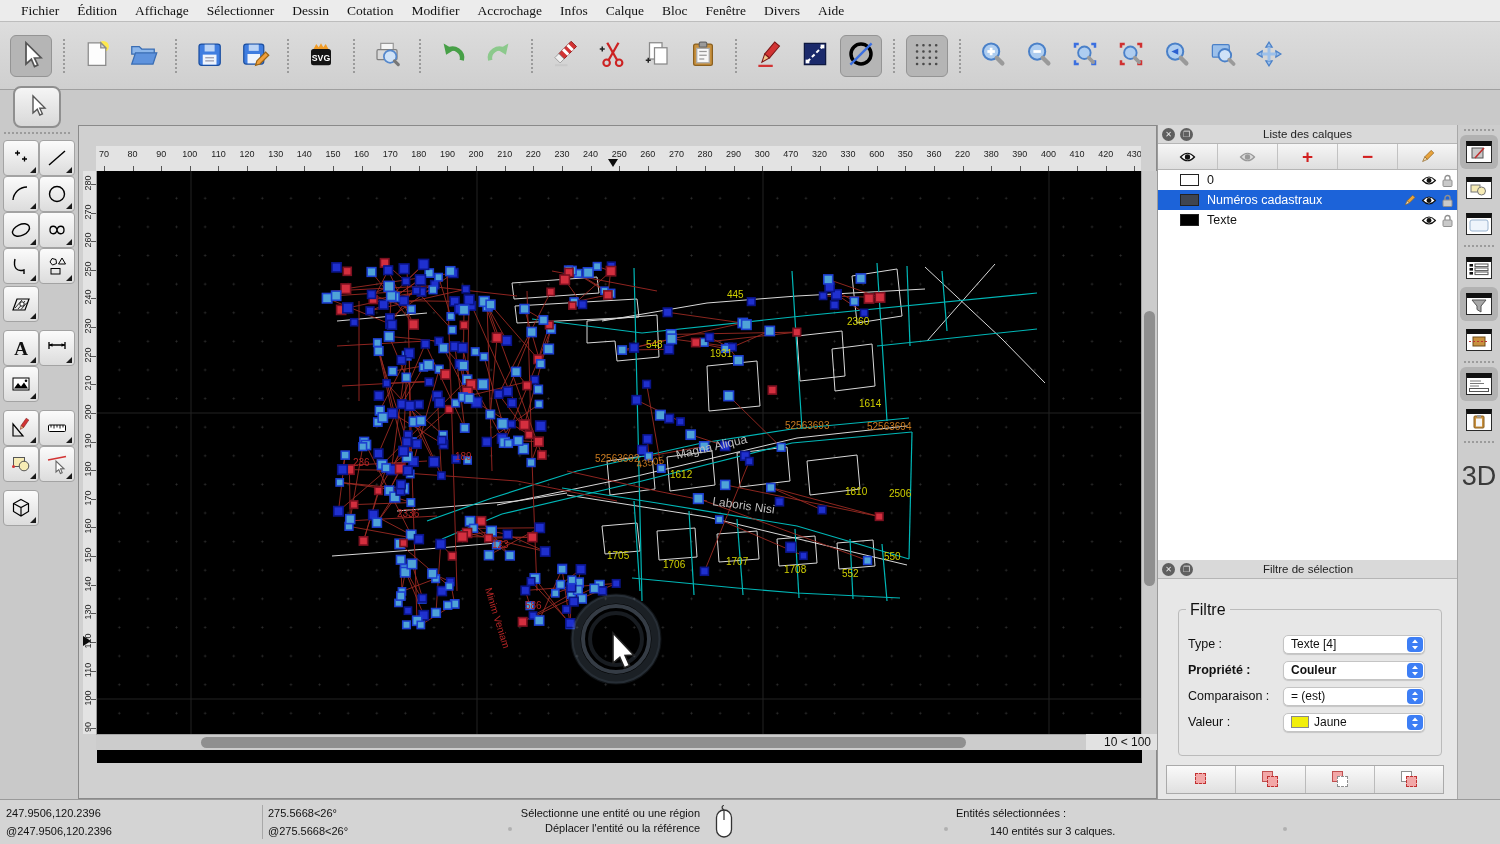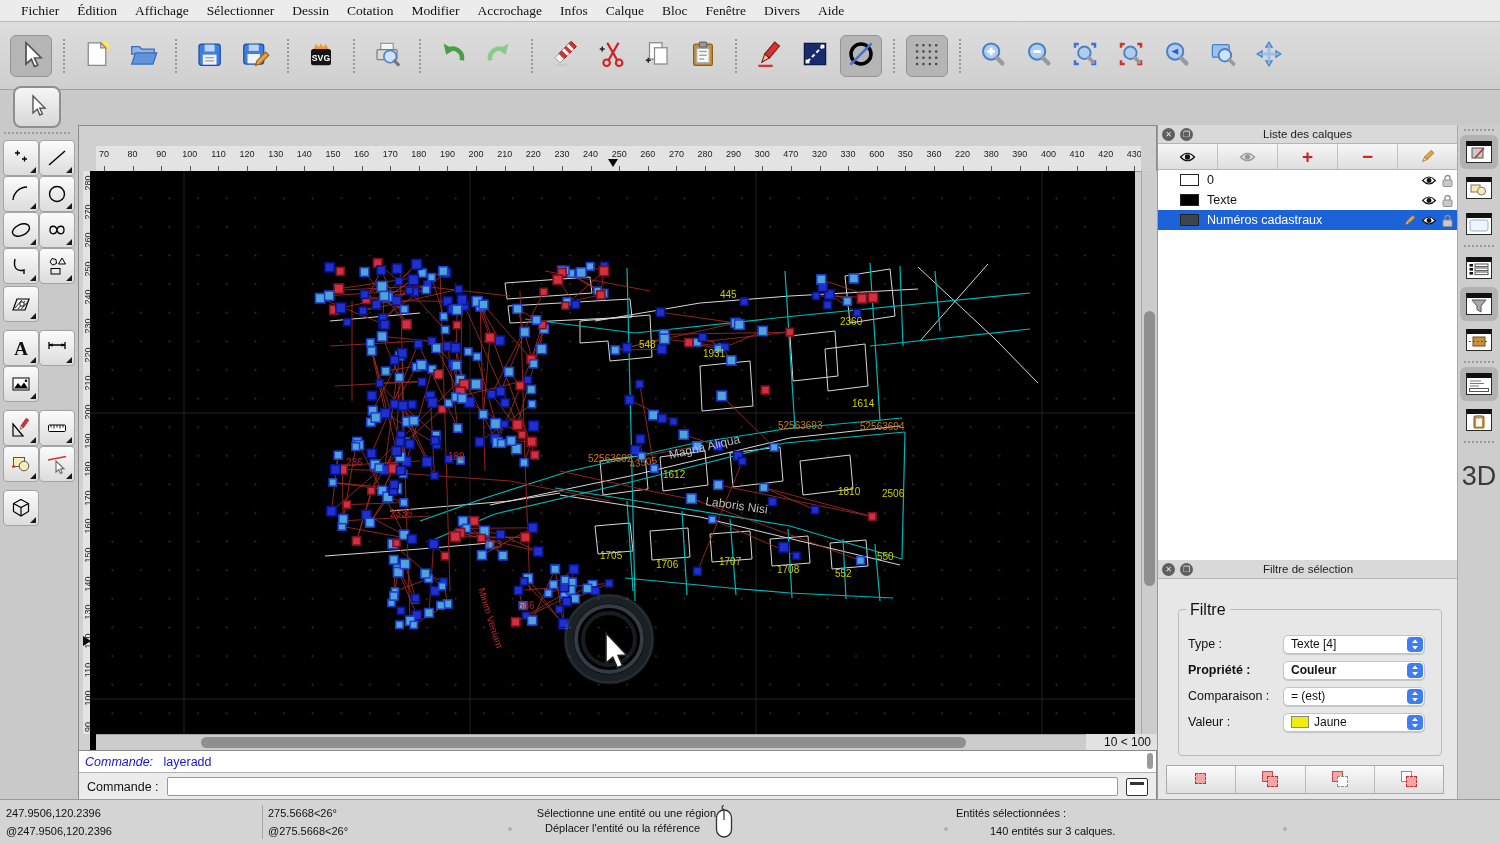--- a/index.html
+++ b/index.html
@@ -33,21 +33,21 @@
              display:flex;align-items:center;justify-content:center;font-size:12px;}
   #mdi-title .doc-icon{position:absolute;left:5px;top:2px;}
   #hruler{position:absolute;left:17px;top:20px;width:1045px;height:25px;background:#e3e3e3;border-bottom:1px solid #9a9a9a;overflow:hidden;}
   #vruler{position:absolute;left:4px;top:45px;width:13px;height:563px;background:#e3e3e3;border-right:1px solid #9a9a9a;overflow:hidden;}
   .htick{position:absolute;bottom:0;width:1px;height:5px;background:#555;}
   .hlab{position:absolute;top:3px;font-size:9px;color:#222;transform:translateX(-50%);}
   .vtick{position:absolute;right:0;height:1px;width:5px;background:#555;}
   .vlab{position:absolute;right:2px;font-size:9px;color:#222;transform:rotate(-90deg);transform-origin:center;width:24px;text-align:center;}
   #hmarker{position:absolute;top:13px;border-left:5px solid transparent;border-right:5px solid transparent;border-top:8px solid #0a0a0a;}
   #vmarker{position:absolute;left:0;border-top:5px solid transparent;border-bottom:5px solid transparent;border-left:8px solid #0a0a0a;}
-  #canvas{position:absolute;left:11px;top:45px;width:1045px;height:592px;background-color:#000;
+  #canvas{position:absolute;left:18px;top:45px;width:1045px;height:592px;background-color:#000;
           background-image:radial-gradient(circle,#2e2e2e 0.9px,transparent 1.1px);
           background-size:28.62px 28.62px;background-position:8px 13px;}
   #canvas svg{position:absolute;left:0;top:0;}
   #vscroll{position:absolute;left:1062px;top:45px;width:16px;height:563px;background:#cccccc;border-left:1px solid #a5a5a5;box-sizing:border-box;}
   #vthumb{position:absolute;left:2px;top:140px;width:11px;height:275px;background:#8f8f8f;border-radius:6px;}
   #hscroll{position:absolute;left:17px;top:608px;width:990px;height:16px;background:#cccccc;border-top:1px solid #a5a5a5;box-sizing:border-box;}
   #hthumb{position:absolute;left:105px;top:2px;width:765px;height:11px;background:#8f8f8f;border-radius:6px;}
   #zoomlabel{position:absolute;left:1007px;top:608px;width:71px;height:16px;background:#e2e2e2;font-size:12px;
              text-align:right;padding-right:6px;box-sizing:border-box;line-height:16px;}
   #cmd-history{position:absolute;left:0;top:624px;width:100%;height:22px;background:#ffffff;border-top:1px solid #8a8a8a;
@@ -1131,31 +1131,20 @@
         <path d="M516 462 v30 l6.8 -5.6 l4.6 10.4 l5.2 -2.2 l-4.5 -10.2 l8.6 -0.4 Z" fill="#fff" stroke="#222" stroke-width="1.6"></path>
       </svg>
   </div>
   <div id="vscroll">
       <div id="vthumb"></div>
     </div>
   <div id="hscroll">
       <div id="hthumb"></div>
     </div>
   <div id="zoomlabel">10 &lt; 100</div>
-  <div id="cmd-history">
-    <span class="ital">Commande:</span>
-    <span>&nbsp;</span>
-    <span>layeradd</span>
-    <div id="hist-thumb"></div>
-  </div>
-  <div id="cmd-input-row">
-    <span>Commande :</span>
-    <input id="cmd-input" value="" style="">
-    <div id="kbd-btn"></div>
-  </div>
 </div>
 
 <div id="rightpanels">
   <div>
     <div class="ptitle">
       <span class="wbtn b1">✕</span>
       <span class="wbtn b2">❐</span>
       <span>Liste des calques</span>
     </div>
     <div id="layer-toolbar">
@@ -1194,54 +1183,54 @@
           <svg width="16" height="11" viewBox="0 0 16 12">
               <path d="M1 6 Q8 -1.5 15 6 Q8 13.5 1 6 Z" fill="#fff" stroke="#111" stroke-width="1.2"></path>
               <circle cx="8" cy="6" r="2.7" fill="#111"></circle>
             </svg>
           <svg width="11" height="13" viewBox="0 0 11 13">
               <rect x="1" y="6" width="9" height="6.5" rx="1" fill="#c9c9c9" stroke="#909090"></rect>
               <path d="M3 6 V4 a2.5 2.5 0 0 1 5 0 V6" fill="none" stroke="#909090" stroke-width="1.4"></path>
             </svg>
         </span>
       </div>
-      <div class="lrow">
-        <span class="lswatch" style="background: rgb(0, 0, 0);"></span>
-        <span>Texte</span>
-        <span class="licons">
-          <svg width="16" height="11" viewBox="0 0 16 12">
-              <path d="M1 6 Q8 -1.5 15 6 Q8 13.5 1 6 Z" fill="#fff" stroke="#111" stroke-width="1.2"></path>
-              <circle cx="8" cy="6" r="2.7" fill="#111"></circle>
-            </svg>
-          <svg width="11" height="13" viewBox="0 0 11 13">
-              <rect x="1" y="6" width="9" height="6.5" rx="1" fill="#c9c9c9" stroke="#909090"></rect>
-              <path d="M3 6 V4 a2.5 2.5 0 0 1 5 0 V6" fill="none" stroke="#909090" stroke-width="1.4"></path>
-            </svg>
-        </span>
-      </div>
       <div class="lrow sel">
         <span class="lswatch" style="background: rgb(63, 69, 80);"></span>
         <span>Numéros cadastraux</span>
         <span class="licons">
           <svg width="13" height="13" viewBox="0 0 14 14">
               <g transform="rotate(45 7 7)">
                 <rect x="5.4" y="0.5" width="3.4" height="8.5" fill="#e8a33c" stroke="#8a5f1e" stroke-width=".6"></rect>
                 <path d="M5.4 9 L7.1 13.5 L8.8 9 Z" fill="#f3d9a8" stroke="#8a5f1e" stroke-width=".6"></path>
               </g>
             </svg>
           <svg width="16" height="11" viewBox="0 0 16 12">
               <path d="M1 6 Q8 -1.5 15 6 Q8 13.5 1 6 Z" fill="#fff" stroke="#111" stroke-width="1.2"></path>
               <circle cx="8" cy="6" r="2.7" fill="#111"></circle>
             </svg>
           <svg width="11" height="13" viewBox="0 0 11 13">
               <rect x="1" y="6" width="9" height="6.5" rx="1" fill="#c9c9c9" stroke="#909090"></rect>
               <path d="M3 6 V4 a2.5 2.5 0 0 1 5 0 V6" fill="none" stroke="#909090" stroke-width="1.4"></path>
             </svg>
         </span>
       </div>
+      <div class="lrow">
+        <span class="lswatch" style="background: rgb(0, 0, 0);"></span>
+        <span>Texte</span>
+        <span class="licons">
+          <svg width="16" height="11" viewBox="0 0 16 12">
+              <path d="M1 6 Q8 -1.5 15 6 Q8 13.5 1 6 Z" fill="#fff" stroke="#111" stroke-width="1.2"></path>
+              <circle cx="8" cy="6" r="2.7" fill="#111"></circle>
+            </svg>
+          <svg width="11" height="13" viewBox="0 0 11 13">
+              <rect x="1" y="6" width="9" height="6.5" rx="1" fill="#c9c9c9" stroke="#909090"></rect>
+              <path d="M3 6 V4 a2.5 2.5 0 0 1 5 0 V6" fill="none" stroke="#909090" stroke-width="1.4"></path>
+            </svg>
+        </span>
+      </div>
     </div>
   </div>
 
   <div id="filterpanel">
     <div class="ptitle">
       <span class="wbtn b1">✕</span>
       <span class="wbtn b2">❐</span>
       <span>Filtre de sélection</span>
     </div>
     <div id="filter-body">
@@ -1400,21 +1389,21 @@
   <div id="label3d">3D</div>
 </div>
 
 <div id="statusbar">
   <div class="sb-line" style="left:6px;top:7px;">247.9506,120.2396</div>
   <div class="sb-line" style="left:6px;top:25px;">@247.9506,120.2396</div>
   <div id="sb-div1"></div>
   <div class="sb-line" style="left:268px;top:7px;">275.5668&lt;26°</div>
   <div class="sb-line" style="left:268px;top:25px;">@275.5668&lt;26°</div>
   <div class="sb-dot" style="left:508px;"></div>
-  <div class="sb-line" style="left:520px;top:7px;width:180px;text-align:right;margin-left:16px;">Sélectionne une entité ou une région</div>
+  <div class="sb-line" style="left:520px;top:7px;width:180px;text-align:right;">Sélectionne une entité ou une région</div>
   <div class="sb-line" style="left:520px;top:22px;width:180px;text-align:right;">Déplacer l'entité ou la référence</div>
   <div id="mouse-icon">
     <svg width="20" height="36" viewBox="0 0 20 36">
         <path d="M10 1.5 C7.5 1.5 7.5 5.5 10 5.5" fill="none" stroke="#333" stroke-width="1.2"></path>
         <rect x="2.5" y="6" width="15" height="27" rx="7.5" fill="#fff" stroke="#333" stroke-width="1.3"></rect>
         <line x1="10" y1="6" x2="10" y2="16" stroke="#333" stroke-width="1.2"></line>
       </svg>
   </div>
   <div class="sb-dot" style="left:944px;"></div>
   <div class="sb-line" style="left:956px;top:7px;">Entités sélectionnées :</div>

